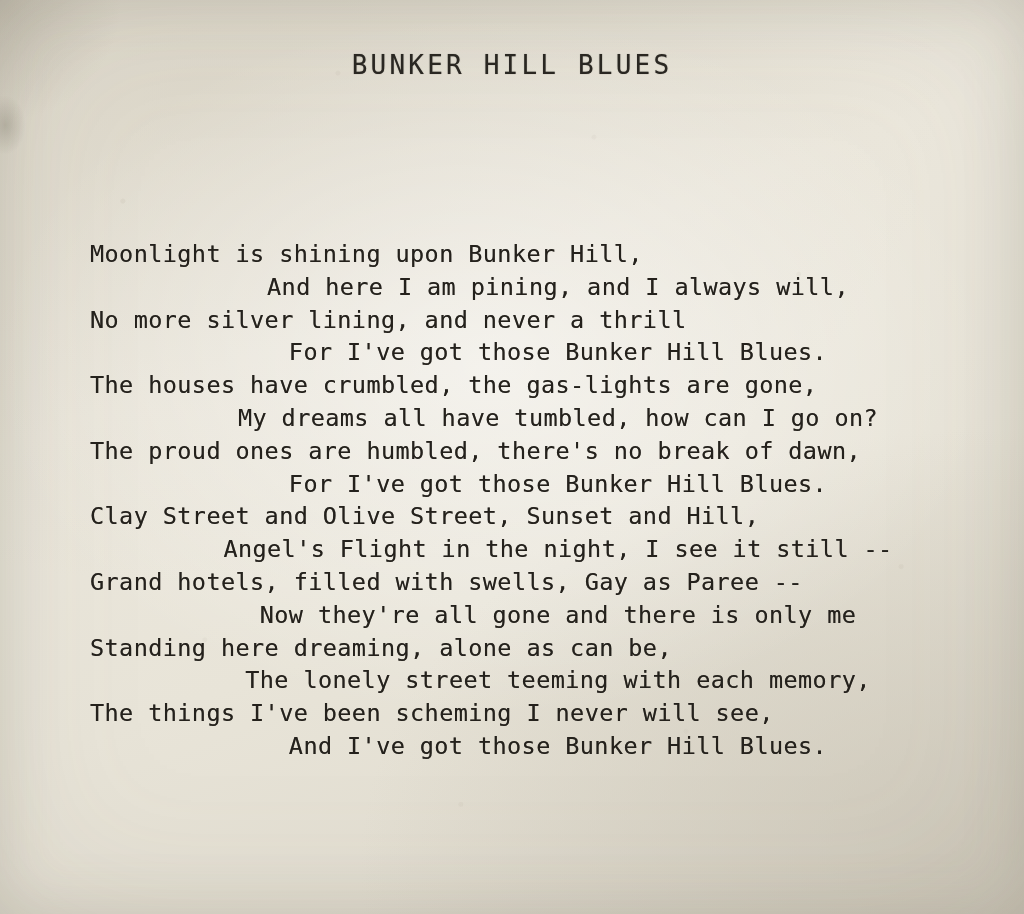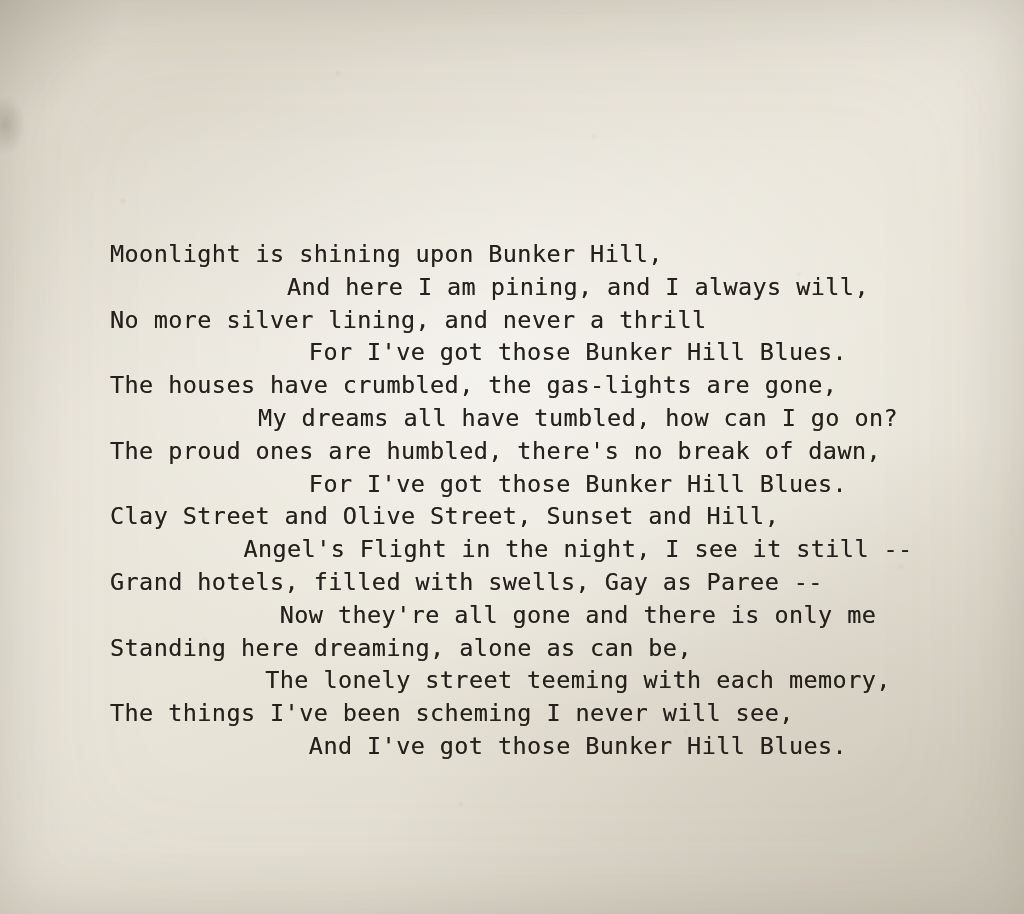--- a/index.html
+++ b/index.html
@@ -82,36 +82,36 @@
     position: absolute;
     top: 238px;
     left: 90px;
     width: 900px;
     font-size: 23.5px;
     line-height: 32.8px;
     color: #24211c;
     letter-spacing: 0.4px;
     white-space: pre;
     text-shadow: 0 0 0.6px rgba(36,33,28,0.5);
-    margin-left: 20px;
   }
   .line {
     white-space: pre;
   }
   .line.indent {
     padding-left: 36px;
     text-align: center;
   }
 </style>
 </head>
 <body>
 
 <div class="page">
 
   <div class="grain"></div>
   <div class="smudge-topleft"></div>
   <div class="smudge-left"></div>
   <div class="edge-shade"></div>
 
+  <div class="title">BUNKER HILL BLUES</div>
 
   <div class="poem"><div class="line">Moonlight is shining upon Bunker Hill,</div><div class="line indent">And here I am pining, and I always will,</div><div class="line">No more silver lining, and never a thrill</div><div class="line indent">For I've got those Bunker Hill Blues.</div><div class="line">The houses have crumbled, the gas-lights are gone,</div><div class="line indent">My dreams all have tumbled, how can I go on?</div><div class="line">The proud ones are humbled, there's no break of dawn,</div><div class="line indent">For I've got those Bunker Hill Blues.</div><div class="line">Clay Street and Olive Street, Sunset and Hill,</div><div class="line indent">Angel's Flight in the night, I see it still --</div><div class="line">Grand hotels, filled with swells, Gay as Paree --</div><div class="line indent">Now they're all gone and there is only me</div><div class="line">Standing here dreaming, alone as can be,</div><div class="line indent">The lonely street teeming with each memory,</div><div class="line">The things I've been scheming I never will see,</div><div class="line indent">And I've got those Bunker Hill Blues.</div></div>
 
 </div>
 
 </body></html>

